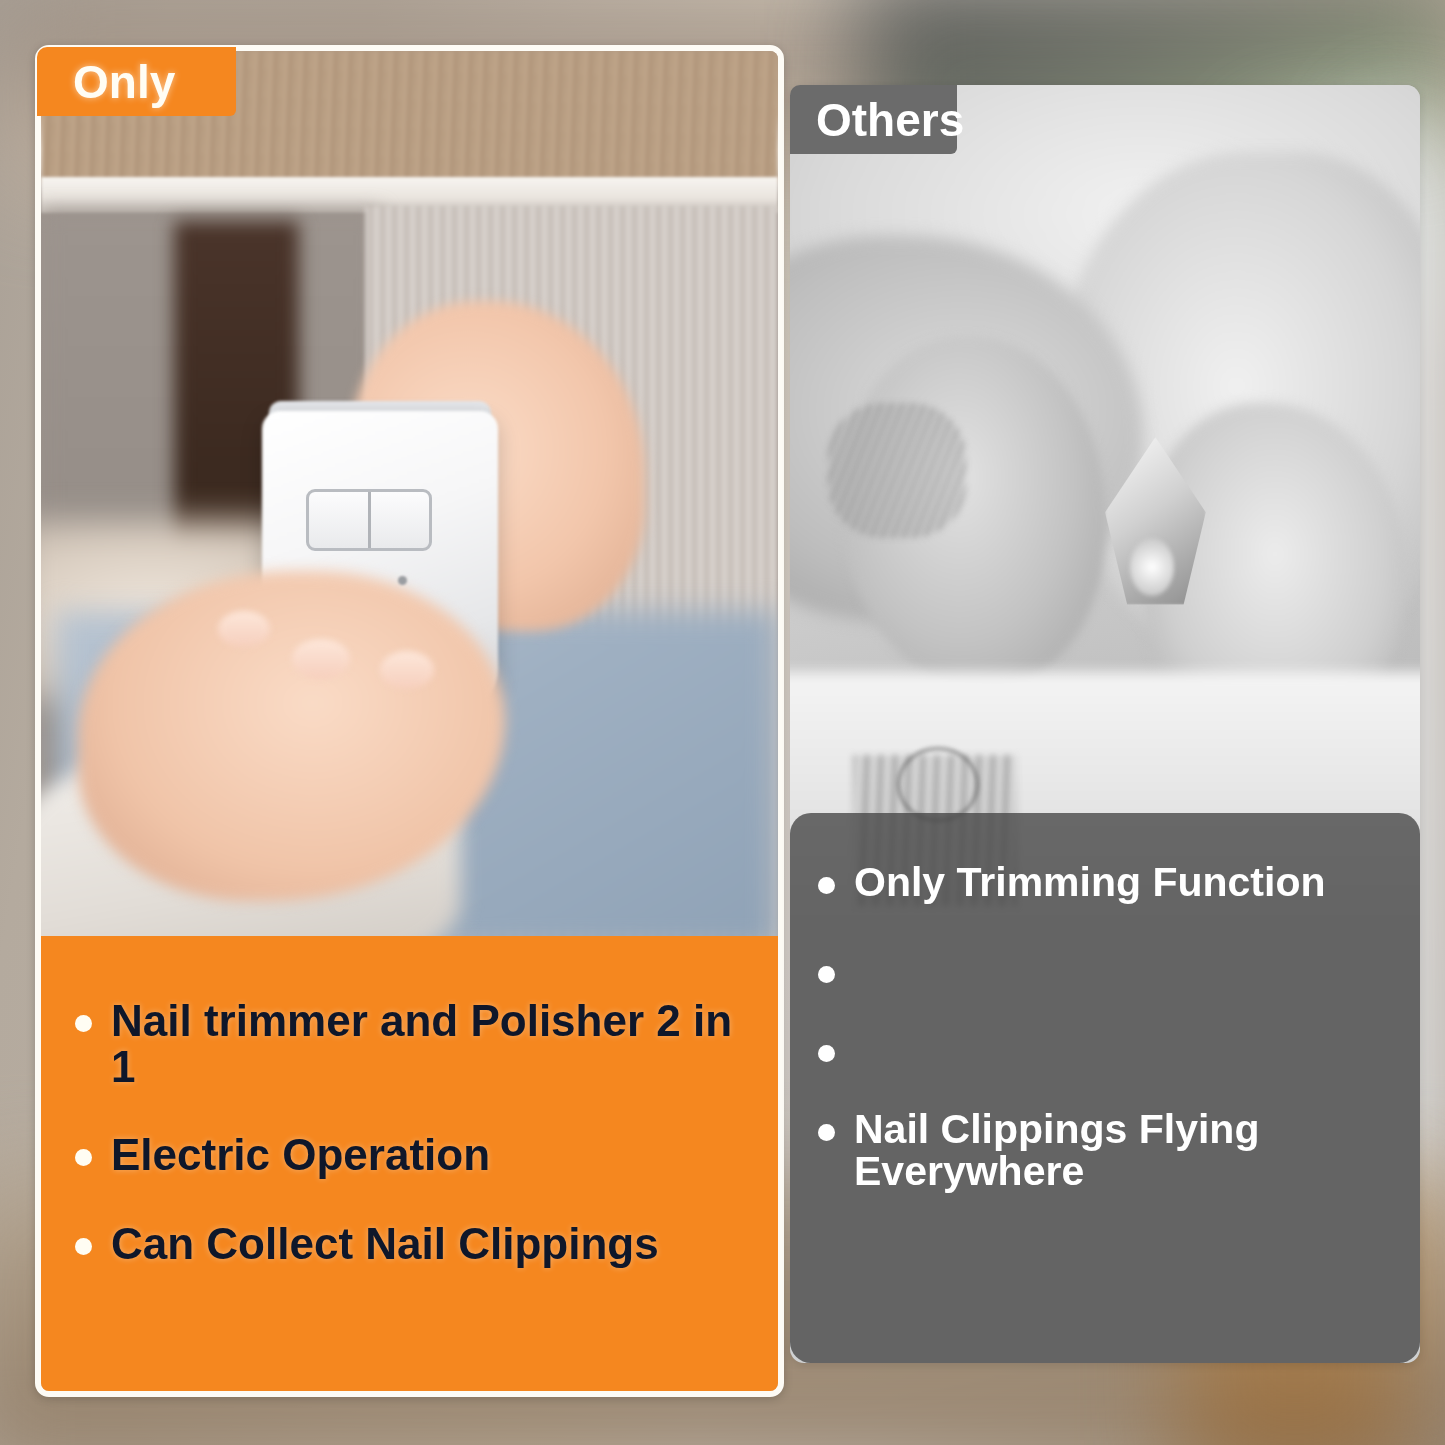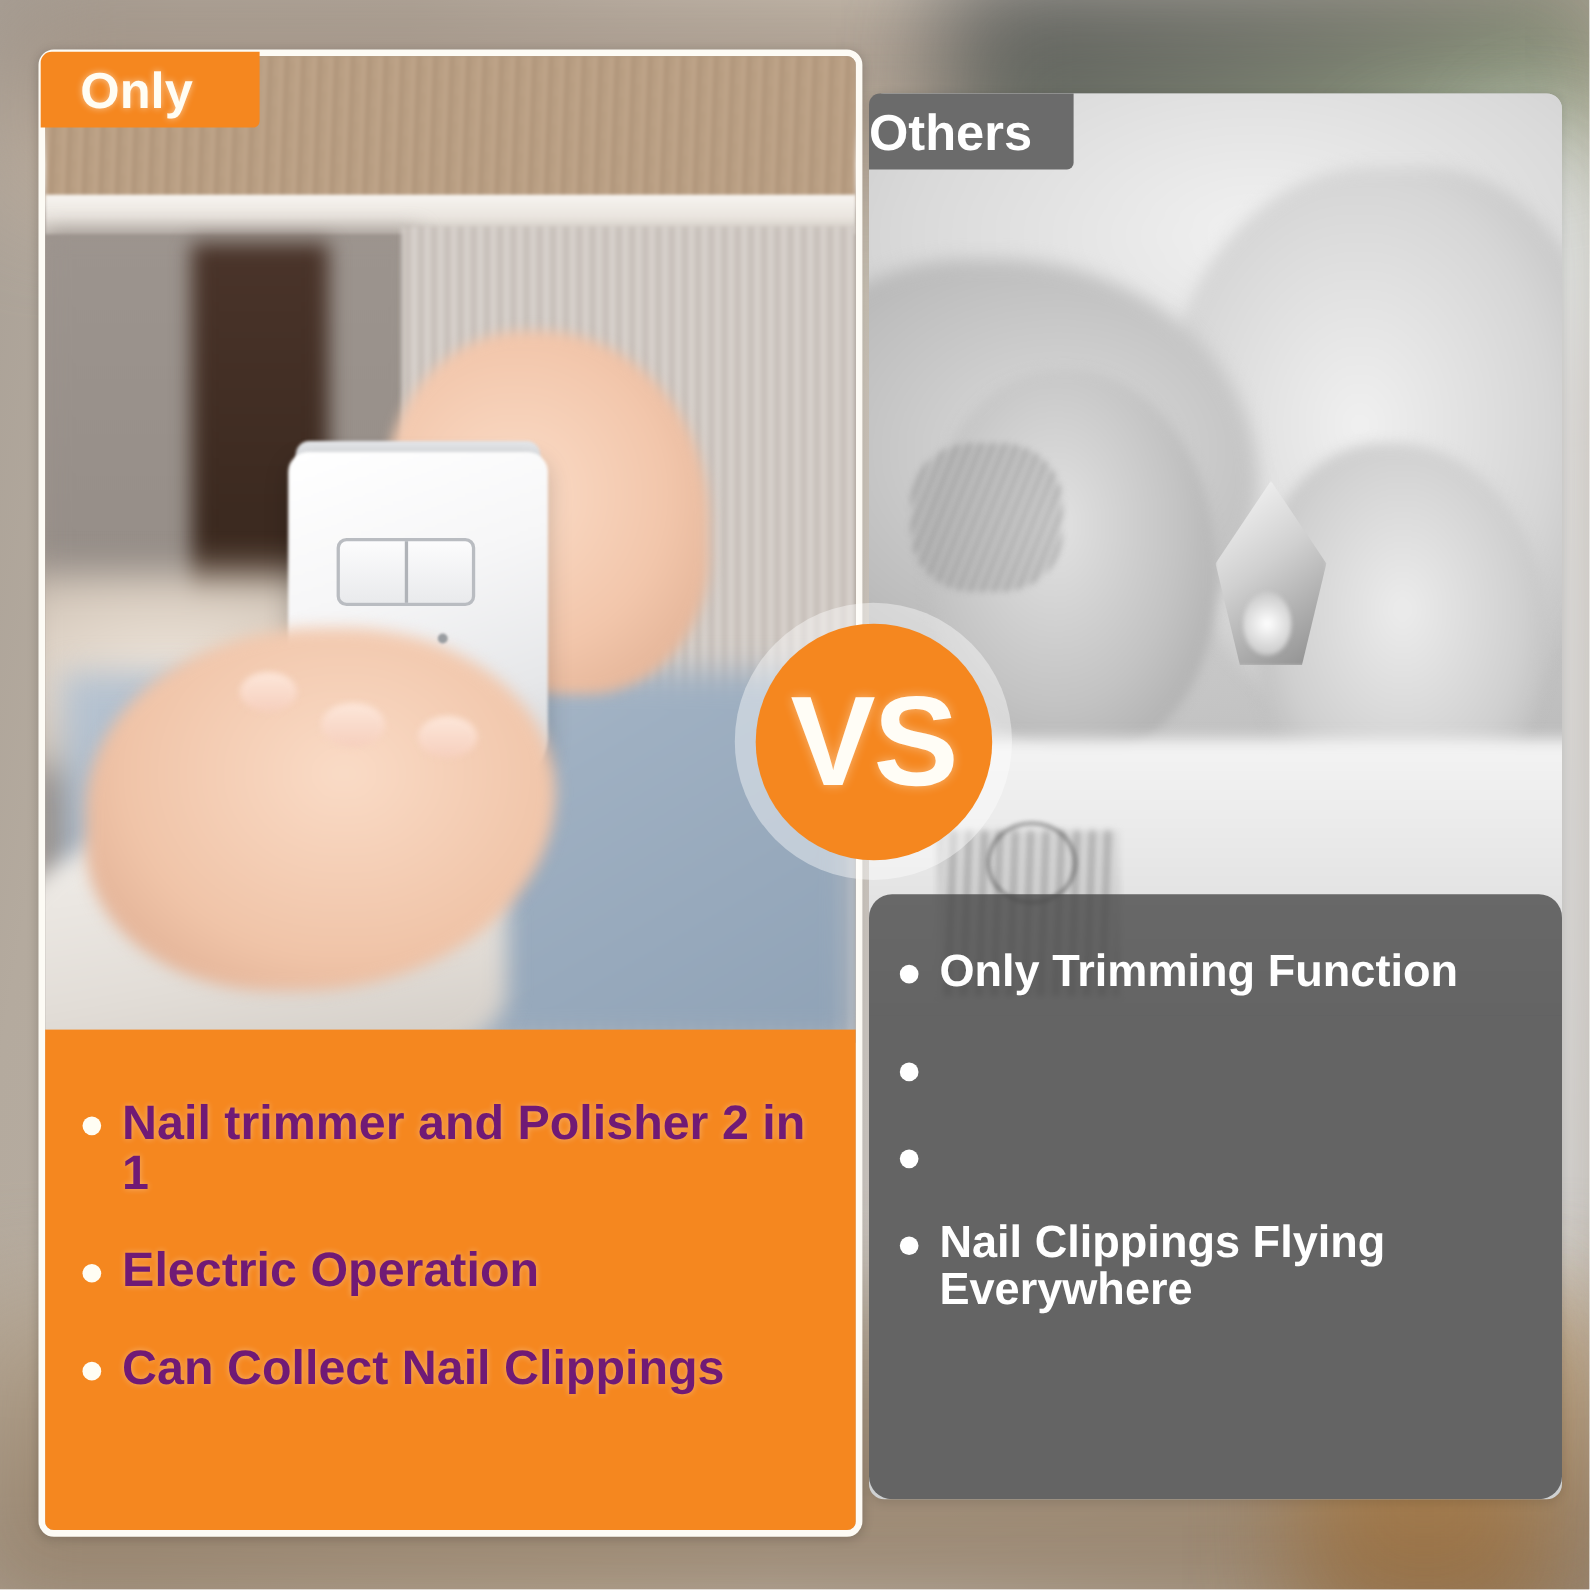--- a/index.html
+++ b/index.html
@@ -261,21 +261,22 @@
     left: 37px; top: 47px;
     width: 199px; height: 69px;
     padding-left: 36px;
     background:#f5871f;
     border-radius: 10px 0 6px 0;
     font-size: 46px;
     text-shadow: 0 0 7px rgba(255,255,255,.55);
   }
   #tag-others {
     left: 790px; top: 85px;
-    width: 186px; height: 69px;
+    width: 167px; height: 69px;
+    padding-left: 26px;
     background:#6b6b6b;
     border-radius: 10px 0 6px 0;
     font-size: 46px;
     color:#ffffff;
   }
 
   
   #vs-badge {
     position:absolute; left: 668px; top: 548px;
     width: 252px; height: 252px; z-index: 8;
@@ -291,21 +292,21 @@
   #vs-text {
     font-size: 116px; font-weight: 800; color:#fffdf6;
     letter-spacing: -2px; line-height:1;
     text-shadow: 0 0 10px rgba(255,255,255,.4);
   }
 
   
   ul.feat { list-style:none; }
   ul.feat li {
     display:flex; align-items:flex-start;
-    color:#701a75;
+    color:#0f172a;
     font-weight:700;
   }
   ul.feat li .bullet {
     flex:0 0 auto; border-radius:50%; background:#fffdf3;
   }
   #ours-list li {
     font-size: 44px; line-height: 1.05;
     margin-bottom: 42px;
     text-shadow: 0 0 6px rgba(255,255,255,.35);
   }
@@ -409,19 +410,14 @@
     </div>
   </div>
 
   <div class="tag" id="tag-ours">
     <span>Only</span>
   </div>
   <div class="tag" id="tag-others">
     <span>Others</span>
   </div>
 
-  <div id="vs-badge">
-    <div id="vs-inner">
-      <span id="vs-text">VS</span>
-    </div>
-  </div>
 
 </div>
 
 </body></html>

